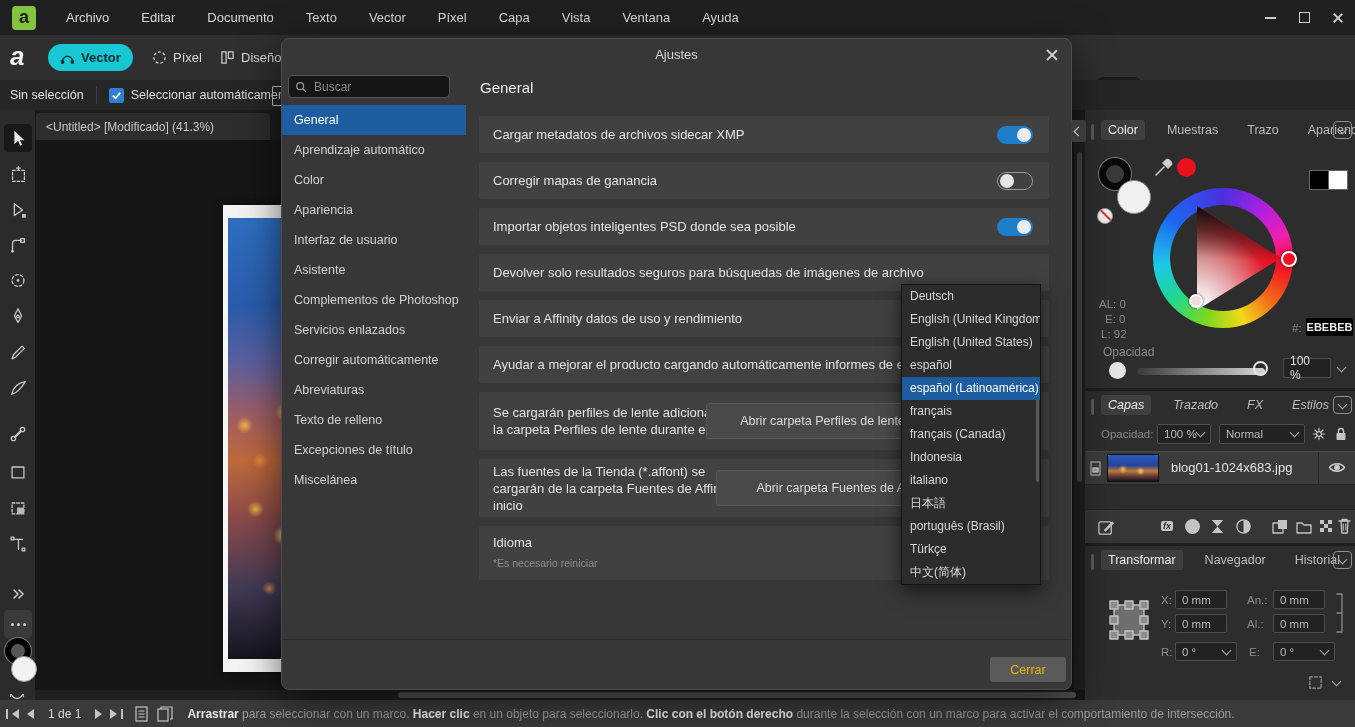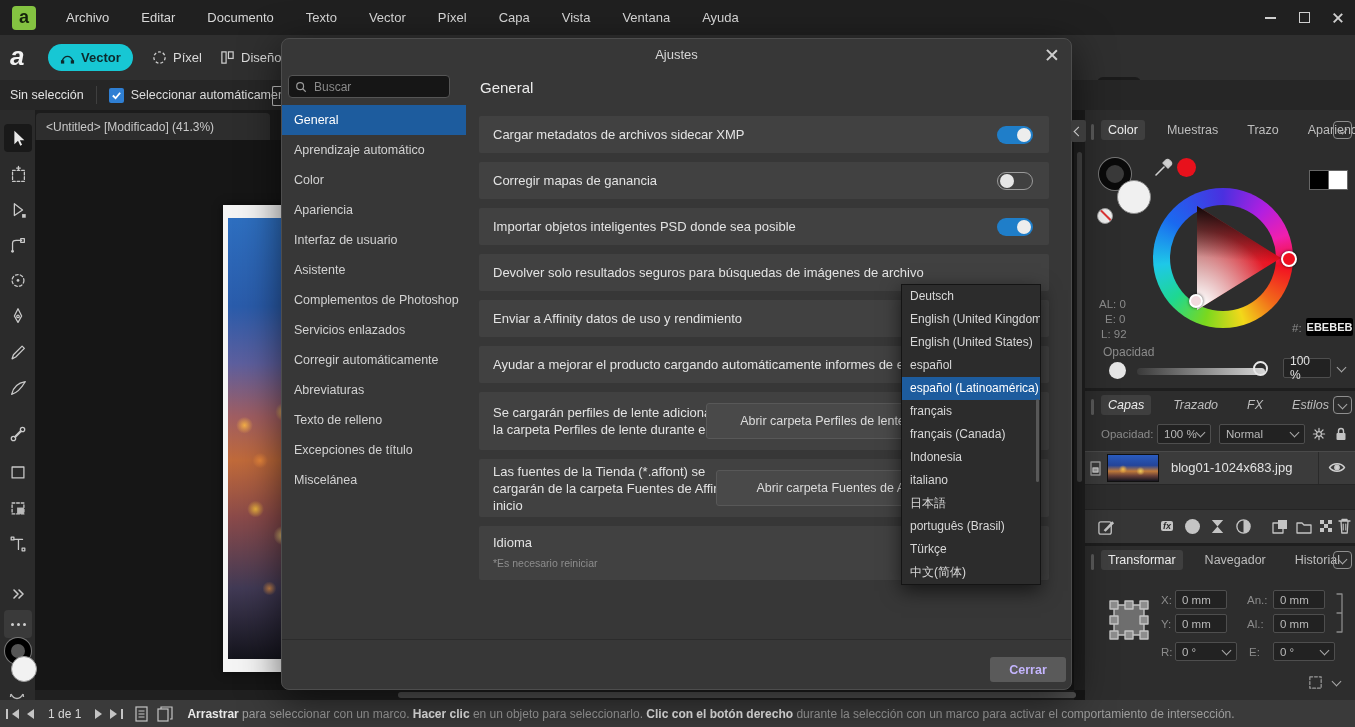--- a/index.html
+++ b/index.html
@@ -77,21 +77,21 @@
   .row .lbl{padding-left:14px;font-size:13px;color:#e3e3e3;line-height:17px;}
   .tgl{position:absolute;right:16px;width:36px;height:18px;border-radius:9px;}
   .tgl.on{background:#1f7ec9;}
   .tgl.on::after{content:"";position:absolute;right:2px;top:2px;width:14px;height:14px;border-radius:50%;background:#ededed;}
   .tgl.off{border:1px solid #9a9a9a;box-sizing:border-box;}
   .tgl.off::after{content:"";position:absolute;left:2px;top:1px;width:14px;height:14px;border-radius:50%;background:#e6e6e6;}
   .rowbtn{position:absolute;height:36px;background:#494949;border:1px solid #585858;border-radius:3px;color:#dcdcdc;font-size:12.5px;display:flex;align-items:center;justify-content:center;box-sizing:border-box;}
   .note{font-size:10.5px;color:#8d8d8d;margin-top:4px;}
   .selectbox{position:absolute;background:#1f1f1f;border:1px solid #5a5a5a;border-radius:2px;color:#d8d8d8;font-size:12px;display:flex;align-items:center;padding:0 8px;box-sizing:border-box;justify-content:space-between;}
   .dlg-footer-line{position:absolute;left:0;top:600px;width:100%;height:1px;background:#2c2c2c;}
-  .closebtn{position:absolute;left:708px;top:618px;width:76px;height:25px;background:#5a5a5a;border-radius:3px;color:#c4b5fd;font-size:12.5px;display:flex;align-items:center;justify-content:center;font-weight:bold;}
+  .closebtn{position:absolute;left:708px;top:618px;width:76px;height:25px;background:#5a5a5a;border-radius:3px;color:#eab308;font-size:12.5px;display:flex;align-items:center;justify-content:center;}
   
   .dropdown{position:absolute;left:901px;top:284px;width:140px;background:#2c2c2c;border:1px solid #141414;box-shadow:0 6px 18px rgba(0,0,0,.6);z-index:60;box-sizing:border-box;}
   .dd-item{height:23px;line-height:23px;padding-left:8px;font-size:12px;color:#d8d8d8;white-space:nowrap;overflow:hidden;}
   .dd-item.selected{background:#1d5c9e;color:#fff;}
   .dd-scroll{position:absolute;right:1px;top:38%;width:3px;height:28%;background:#585858;border-radius:2px;}
   
   .rpanel{position:absolute;left:1085px;top:110px;width:270px;height:590px;background:#2d2d2d;}
   .sec-div{position:absolute;left:0;width:270px;height:3px;background:#1e1e1e;}
   .grip{position:absolute;width:3px;height:16px;background:#5a5a5a;border-radius:2px;}
   .ptabs{position:absolute;display:flex;align-items:center;gap:15px;font-size:12.5px;color:#bdbdbd;}

